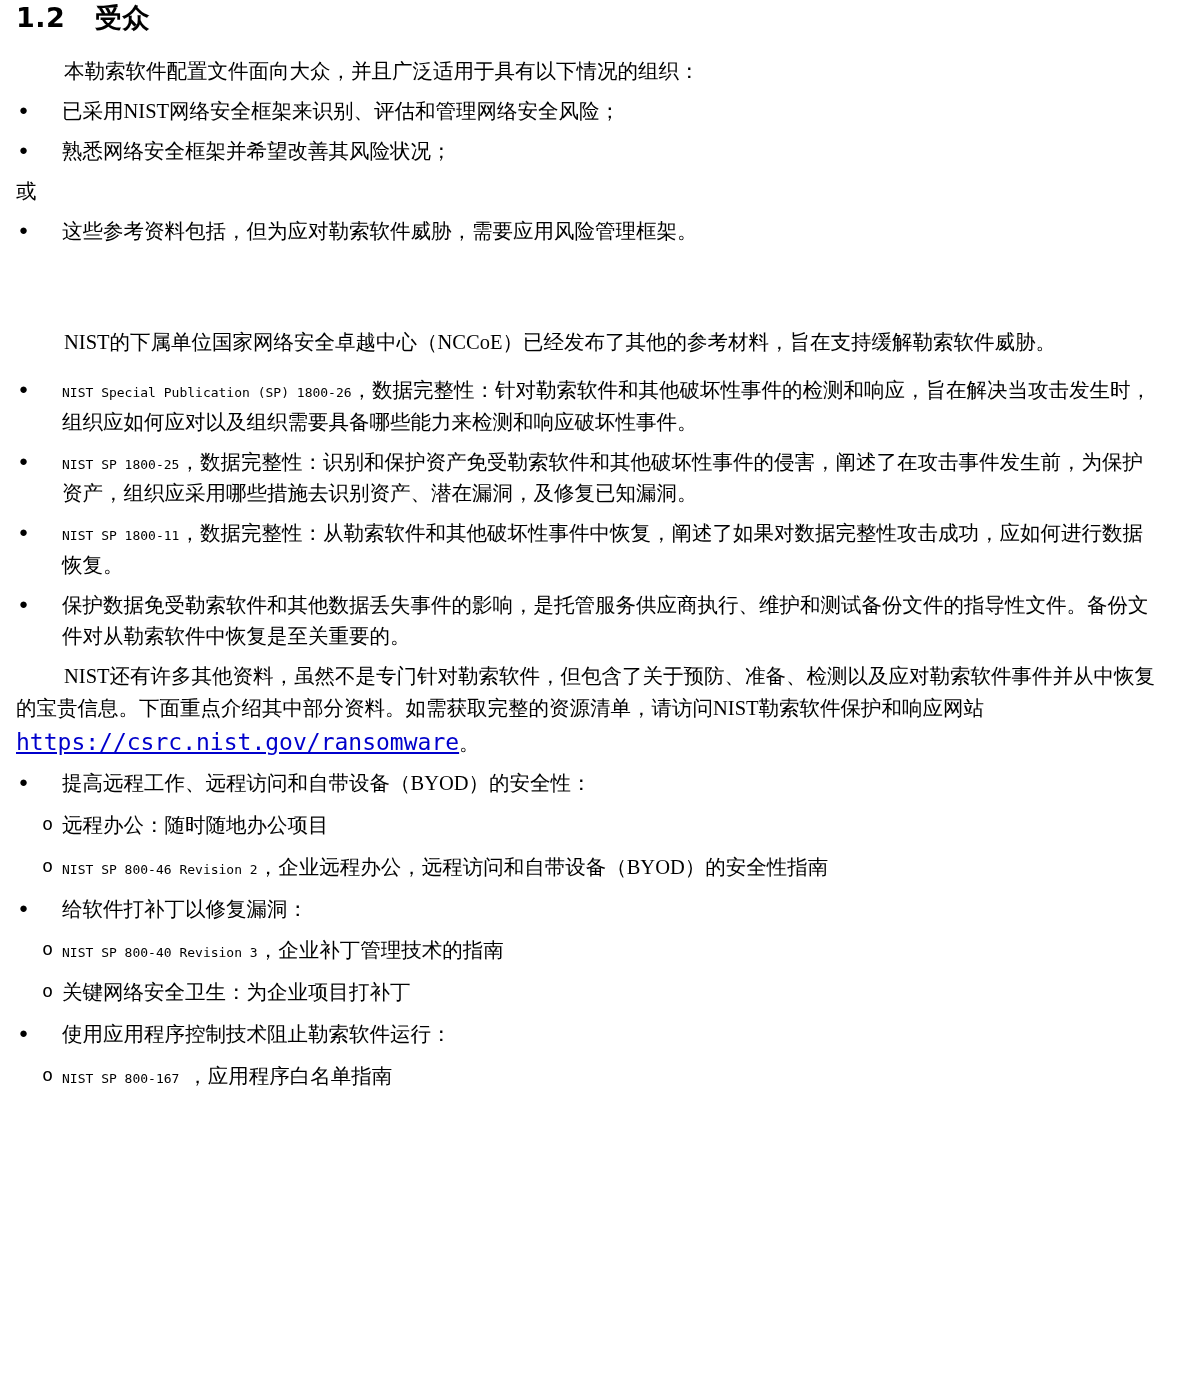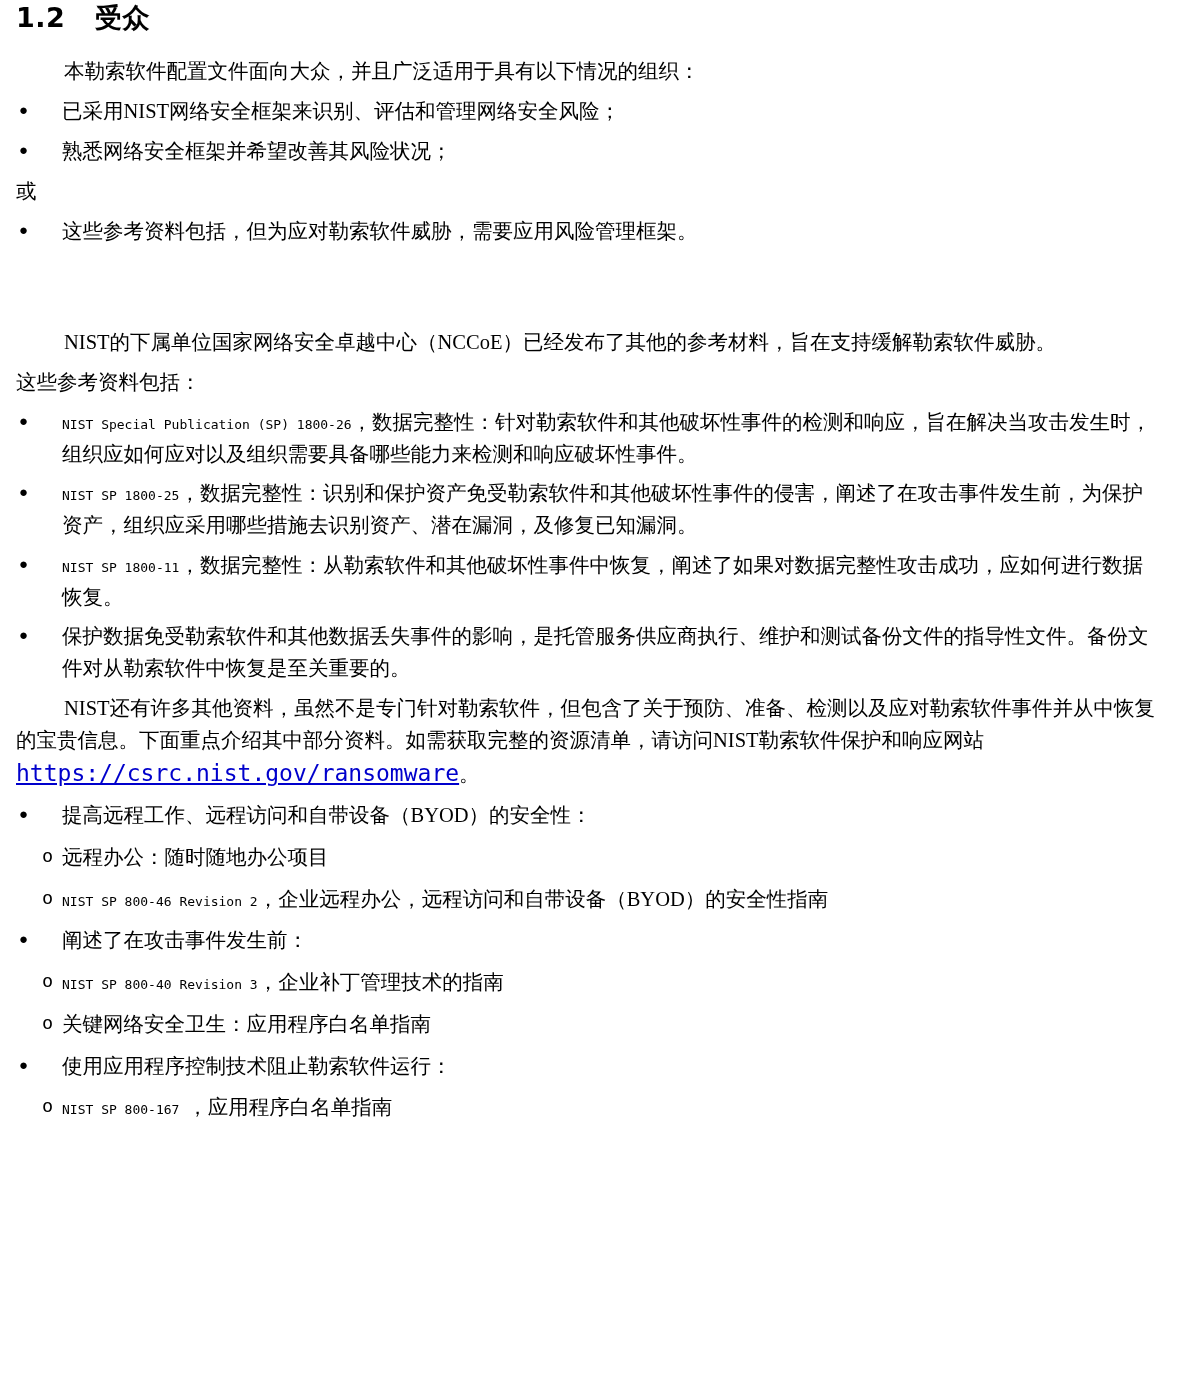--- a/index.html
+++ b/index.html
@@ -131,21 +131,20 @@
 
   <div class="spacer-xl"></div>
 
 
   <div class="spacer-lg"></div>
 
   <p class="para">NIST的下属单位国家网络安全卓越中心（NCCoE）已经发布了其他的参考材料，旨在支持缓解勒索软件威胁。</p>
 
   <div class="line-gap"></div>
 
-  <p class="para noindent">这些参考资料包括：</p>
 
   <div class="line-gap"></div>
 
   <div class="bullet-row">
     <span class="bullet-dot">●</span>
     <span class="bullet-text"><span class="mono">NIST Special Publication (SP) 1800-26</span><span>，数据完整性：针对勒索软件和其他破坏性事件的检测和响应，旨在解决当攻击发生时，组织应如何应对以及组织需要具备哪些能力来检测和响应破坏性事件。</span></span>
   </div>
 
   <div class="line-gap"></div>
 
@@ -190,35 +189,35 @@
 
   <div class="sub-row">
     <span class="sub-marker">o</span>
     <span class="sub-text"><span class="mono">NIST SP 800-46 Revision 2</span><span>，企业远程办公，远程访问和自带设备（BYOD）的安全性指南</span></span>
   </div>
 
   <div class="spacer-sm"></div>
 
   <div class="bullet-row">
     <span class="bullet-dot">●</span>
-    <span class="bullet-text">阐述了在攻击事件发生前：</span>
+    <span class="bullet-text">给软件打补丁以修复漏洞：</span>
   </div>
 
   <div class="spacer-sm"></div>
 
   <div class="sub-row">
     <span class="sub-marker">o</span>
     <span class="sub-text"><span class="mono">NIST SP 800-40 Revision 3</span><span>，企业补丁管理技术的指南</span></span>
   </div>
 
   <div class="spacer-sm"></div>
 
   <div class="sub-row">
     <span class="sub-marker">o</span>
-    <span class="sub-text"><span class="mono"></span><span>关键网络安全卫生：应用程序白名单指南</span></span>
+    <span class="sub-text"><span class="mono"></span><span>关键网络安全卫生：为企业项目打补丁</span></span>
   </div>
 
   <div class="spacer-sm"></div>
 
   <div class="bullet-row">
     <span class="bullet-dot">●</span>
     <span class="bullet-text">使用应用程序控制技术阻止勒索软件运行：</span>
   </div>
 
   <div class="spacer-sm"></div>

